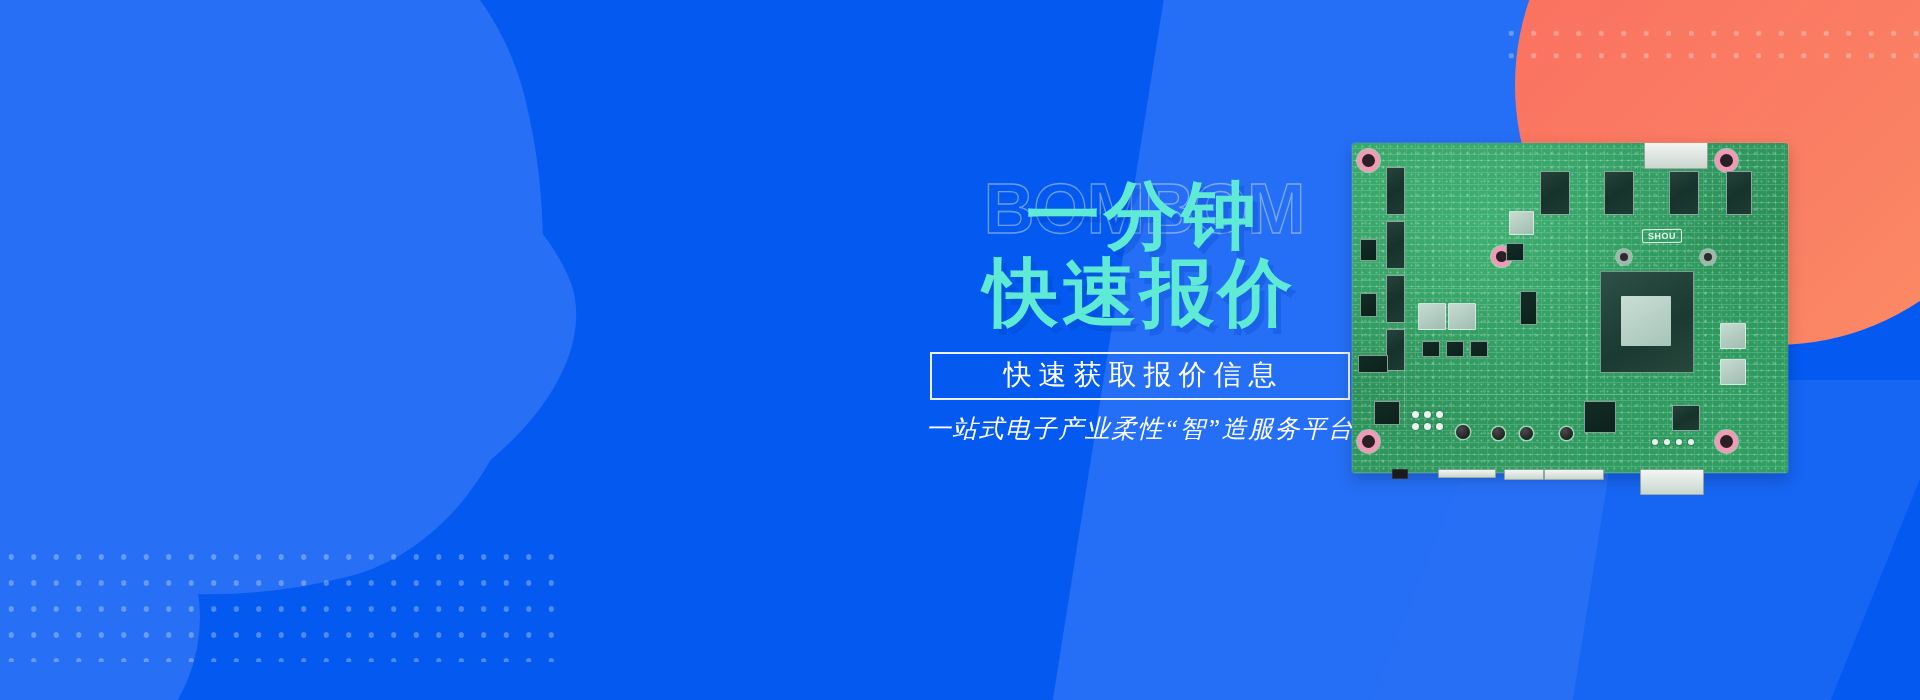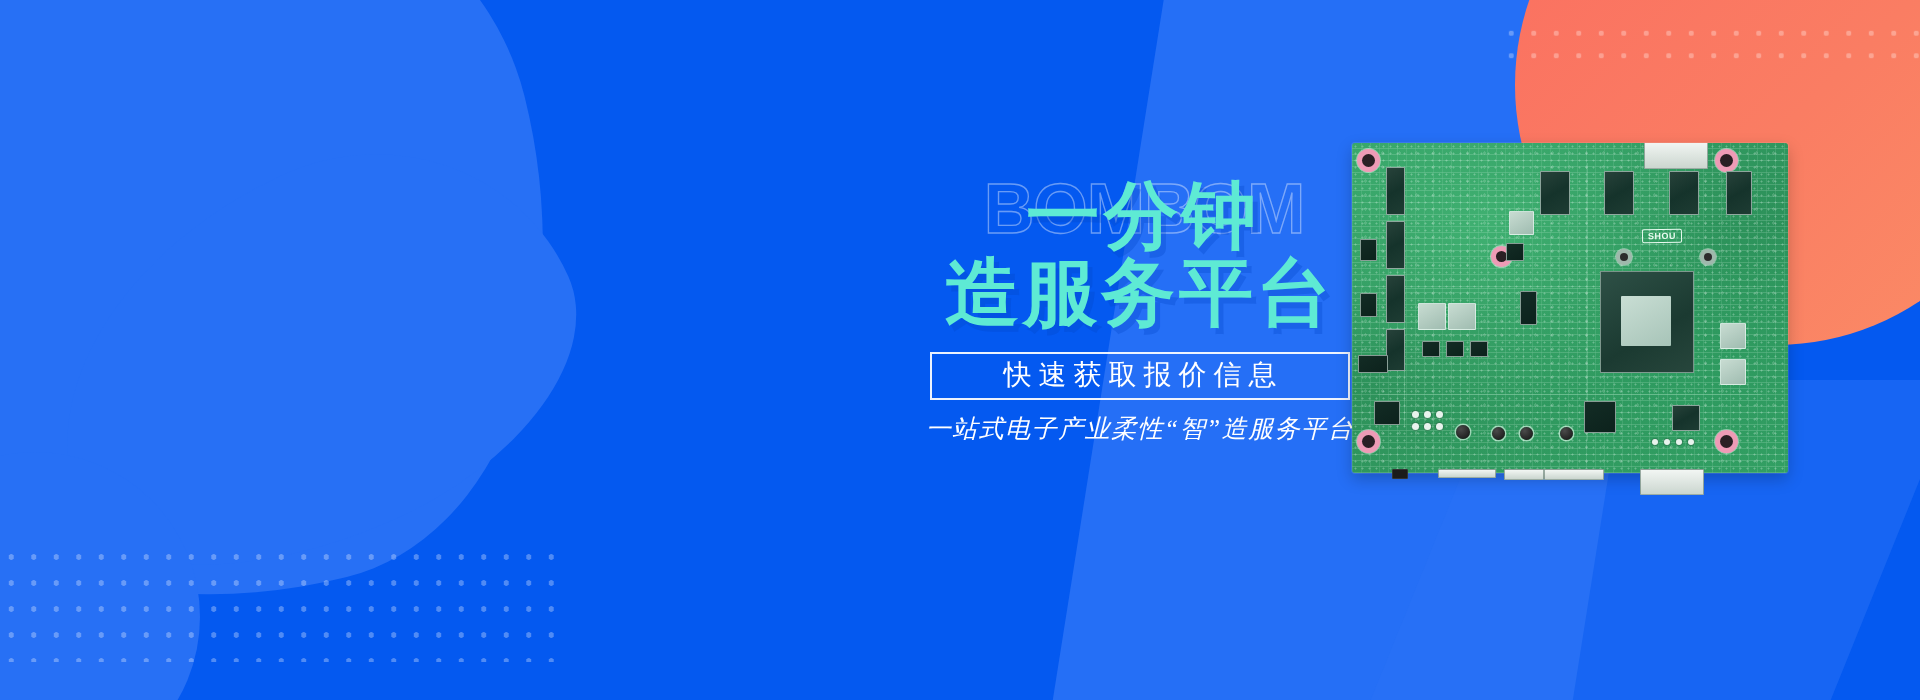--- a/index.html
+++ b/index.html
@@ -305,21 +305,21 @@
     <div class="dots dots-tr"></div>
     <div class="dots dots-bl"></div>
   </div>
 
   <div class="text-block">
 
     <div class="ghost-word">BOMBOM</div>
 
     <div class="headline">
       <span class="l1">一分钟</span>
-      <span class="l2">造服务平台</span>
+      <span class="l2">快速报价</span>
     </div>
 
     <div class="sub-box">快速获取报价信息</div>
 
     <div class="tagline">一站式电子产业柔性“智”造服务平台</div>
   </div>
 
   <div class="pcb-wrap">
     <div class="pcb">
 

